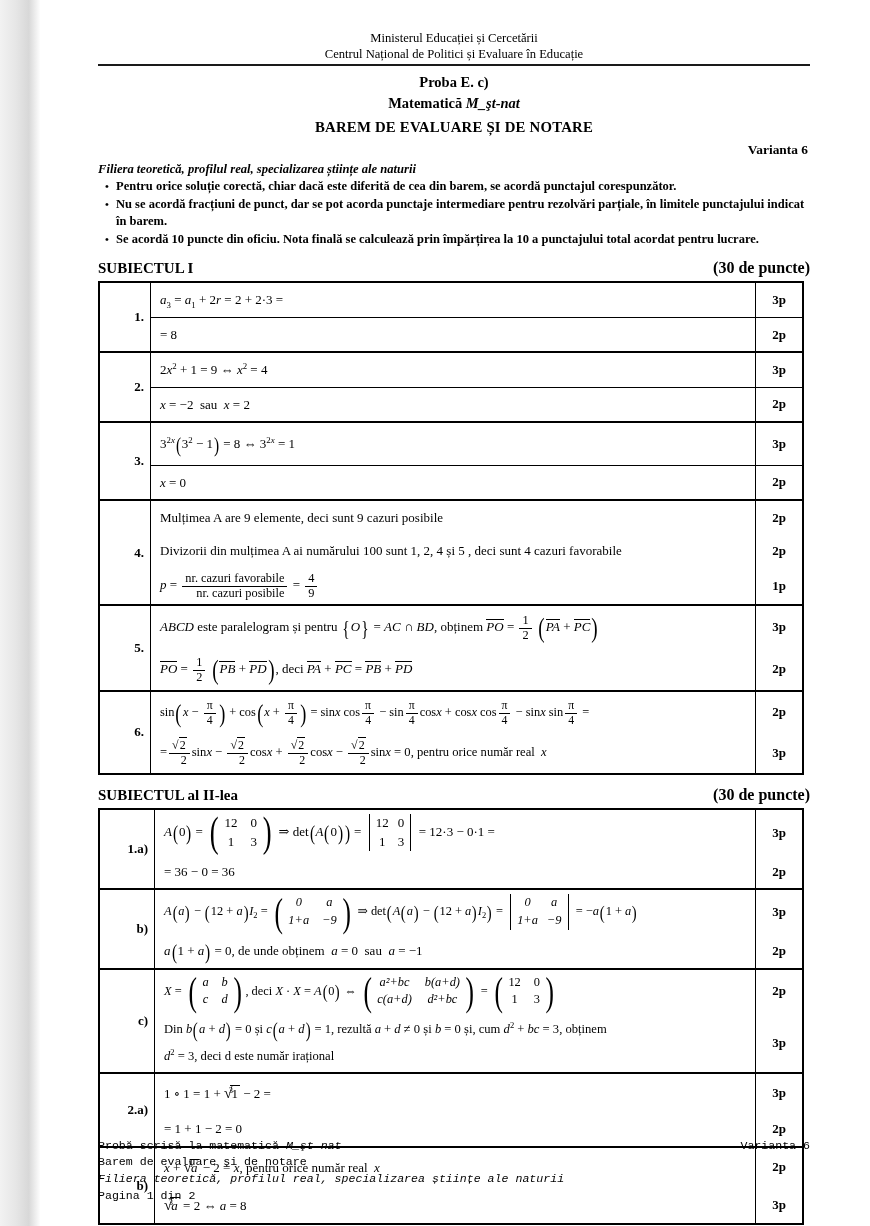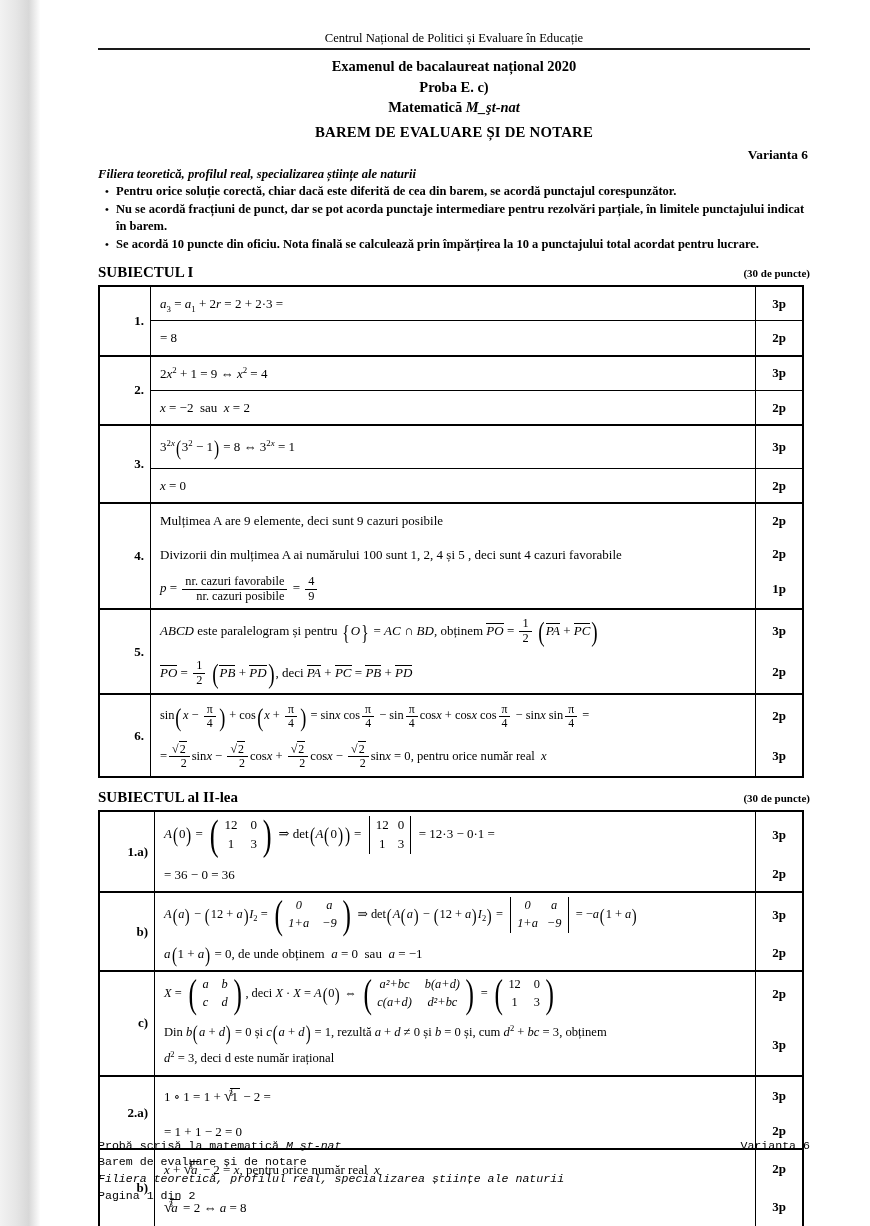--- a/index.html
+++ b/index.html
@@ -92,21 +92,21 @@
   
   .section-head {
     display: flex;
     justify-content: space-between;
     align-items: baseline;
     font-weight: bold;
     font-size: 15px;
     margin-top: 11px;
     margin-bottom: 4px;
   }
-  .section-head .pts { font-size: 11px; }
+  .section-head .pts { font-size: 16px; }
 
   
   table.barem {
     border-collapse: collapse;
     width: 706px;
     table-layout: fixed;
     border: 2.1px solid #000;
   }
   table.barem td {
     border-left: 1.6px solid #000;
@@ -252,26 +252,26 @@
 </style>
 </head>
 <body>
 
 <div class="page-edge-left"></div>
 <div class="sheet">
 
   <div class="content">
 
     <div>
+      <div class="ministry">Ministerul Educației și Cercetării</div>
       <div class="ministry">Centrul Național de Politici și Evaluare în Educație</div>
     </div>
     <div class="hr-thick"></div>
 
     <div class="title-block">
-      <div class="title-line">Examenul de bacalaureat național 2020</div>
       <div class="title-line">Proba E. c)</div>
       <div class="title-line">
         <span>Matematică</span>
         <span class="ital">M_şt-nat</span>
       </div>
       <div class="barem-line">BAREM DE EVALUARE ȘI DE NOTARE</div>
     </div>
     <div class="varianta-top">Varianta 6</div>
 
     <div class="filiera">Filiera teoretică, profilul real, specializarea științe ale naturii</div>

